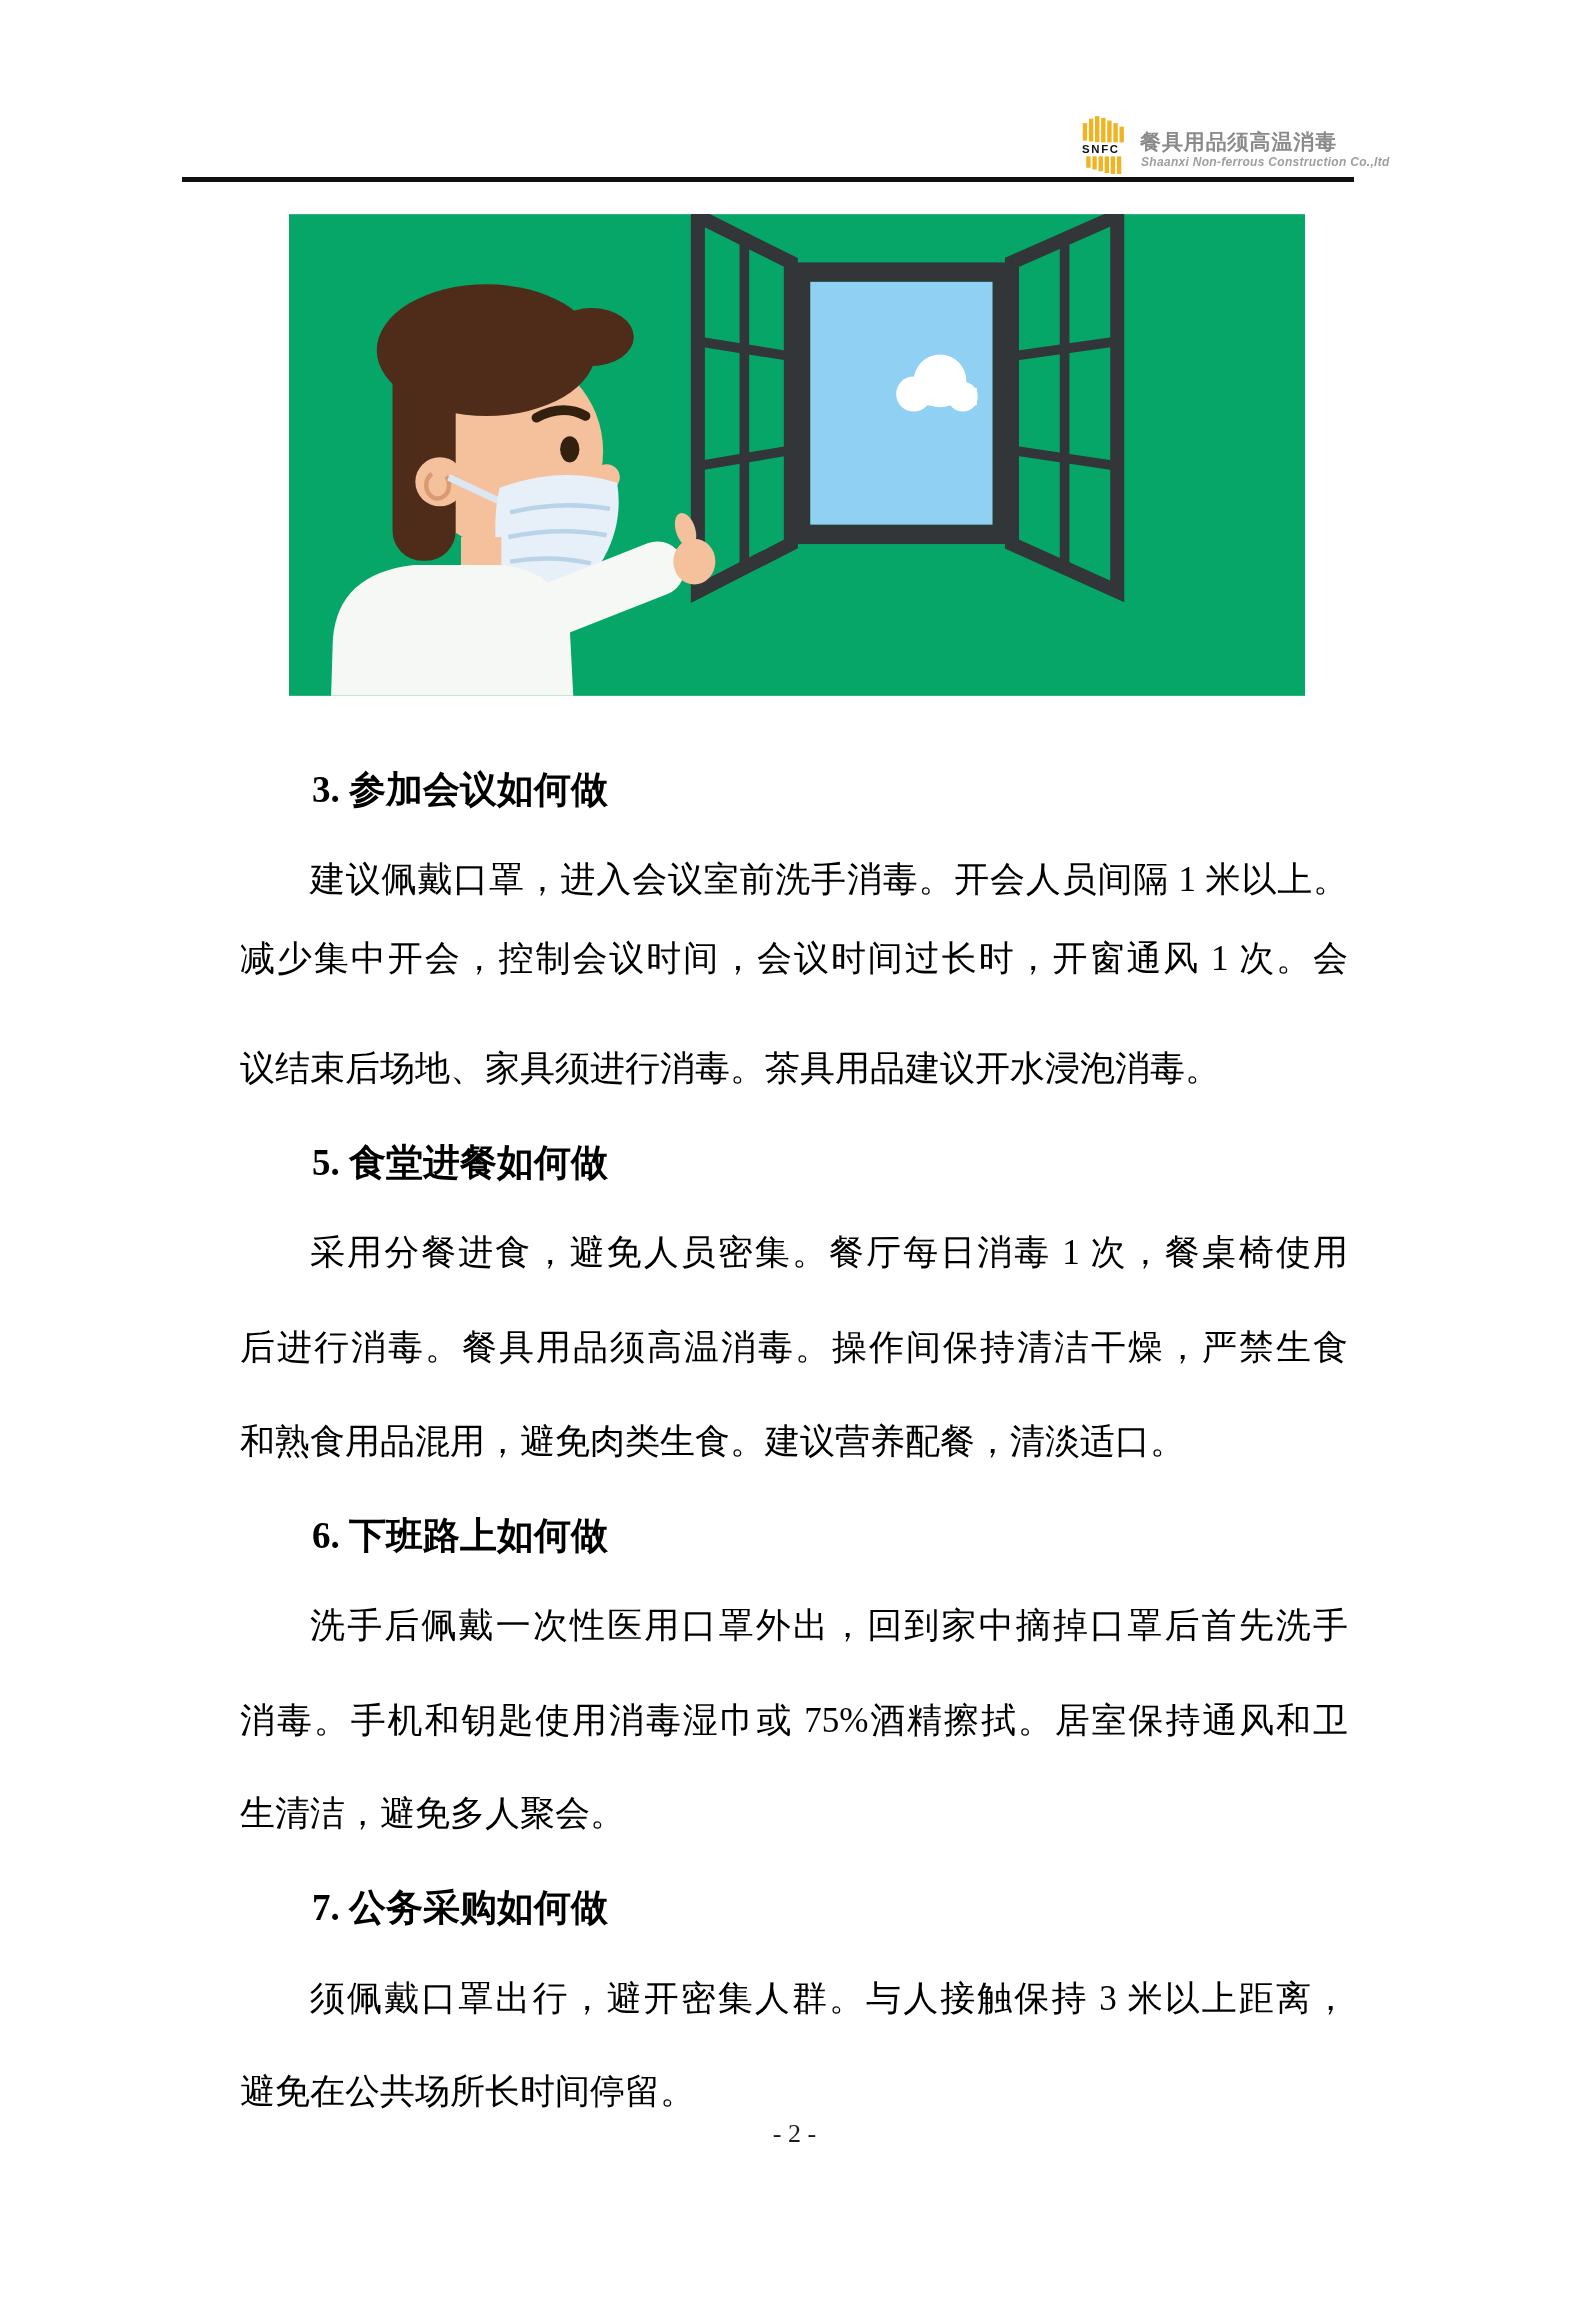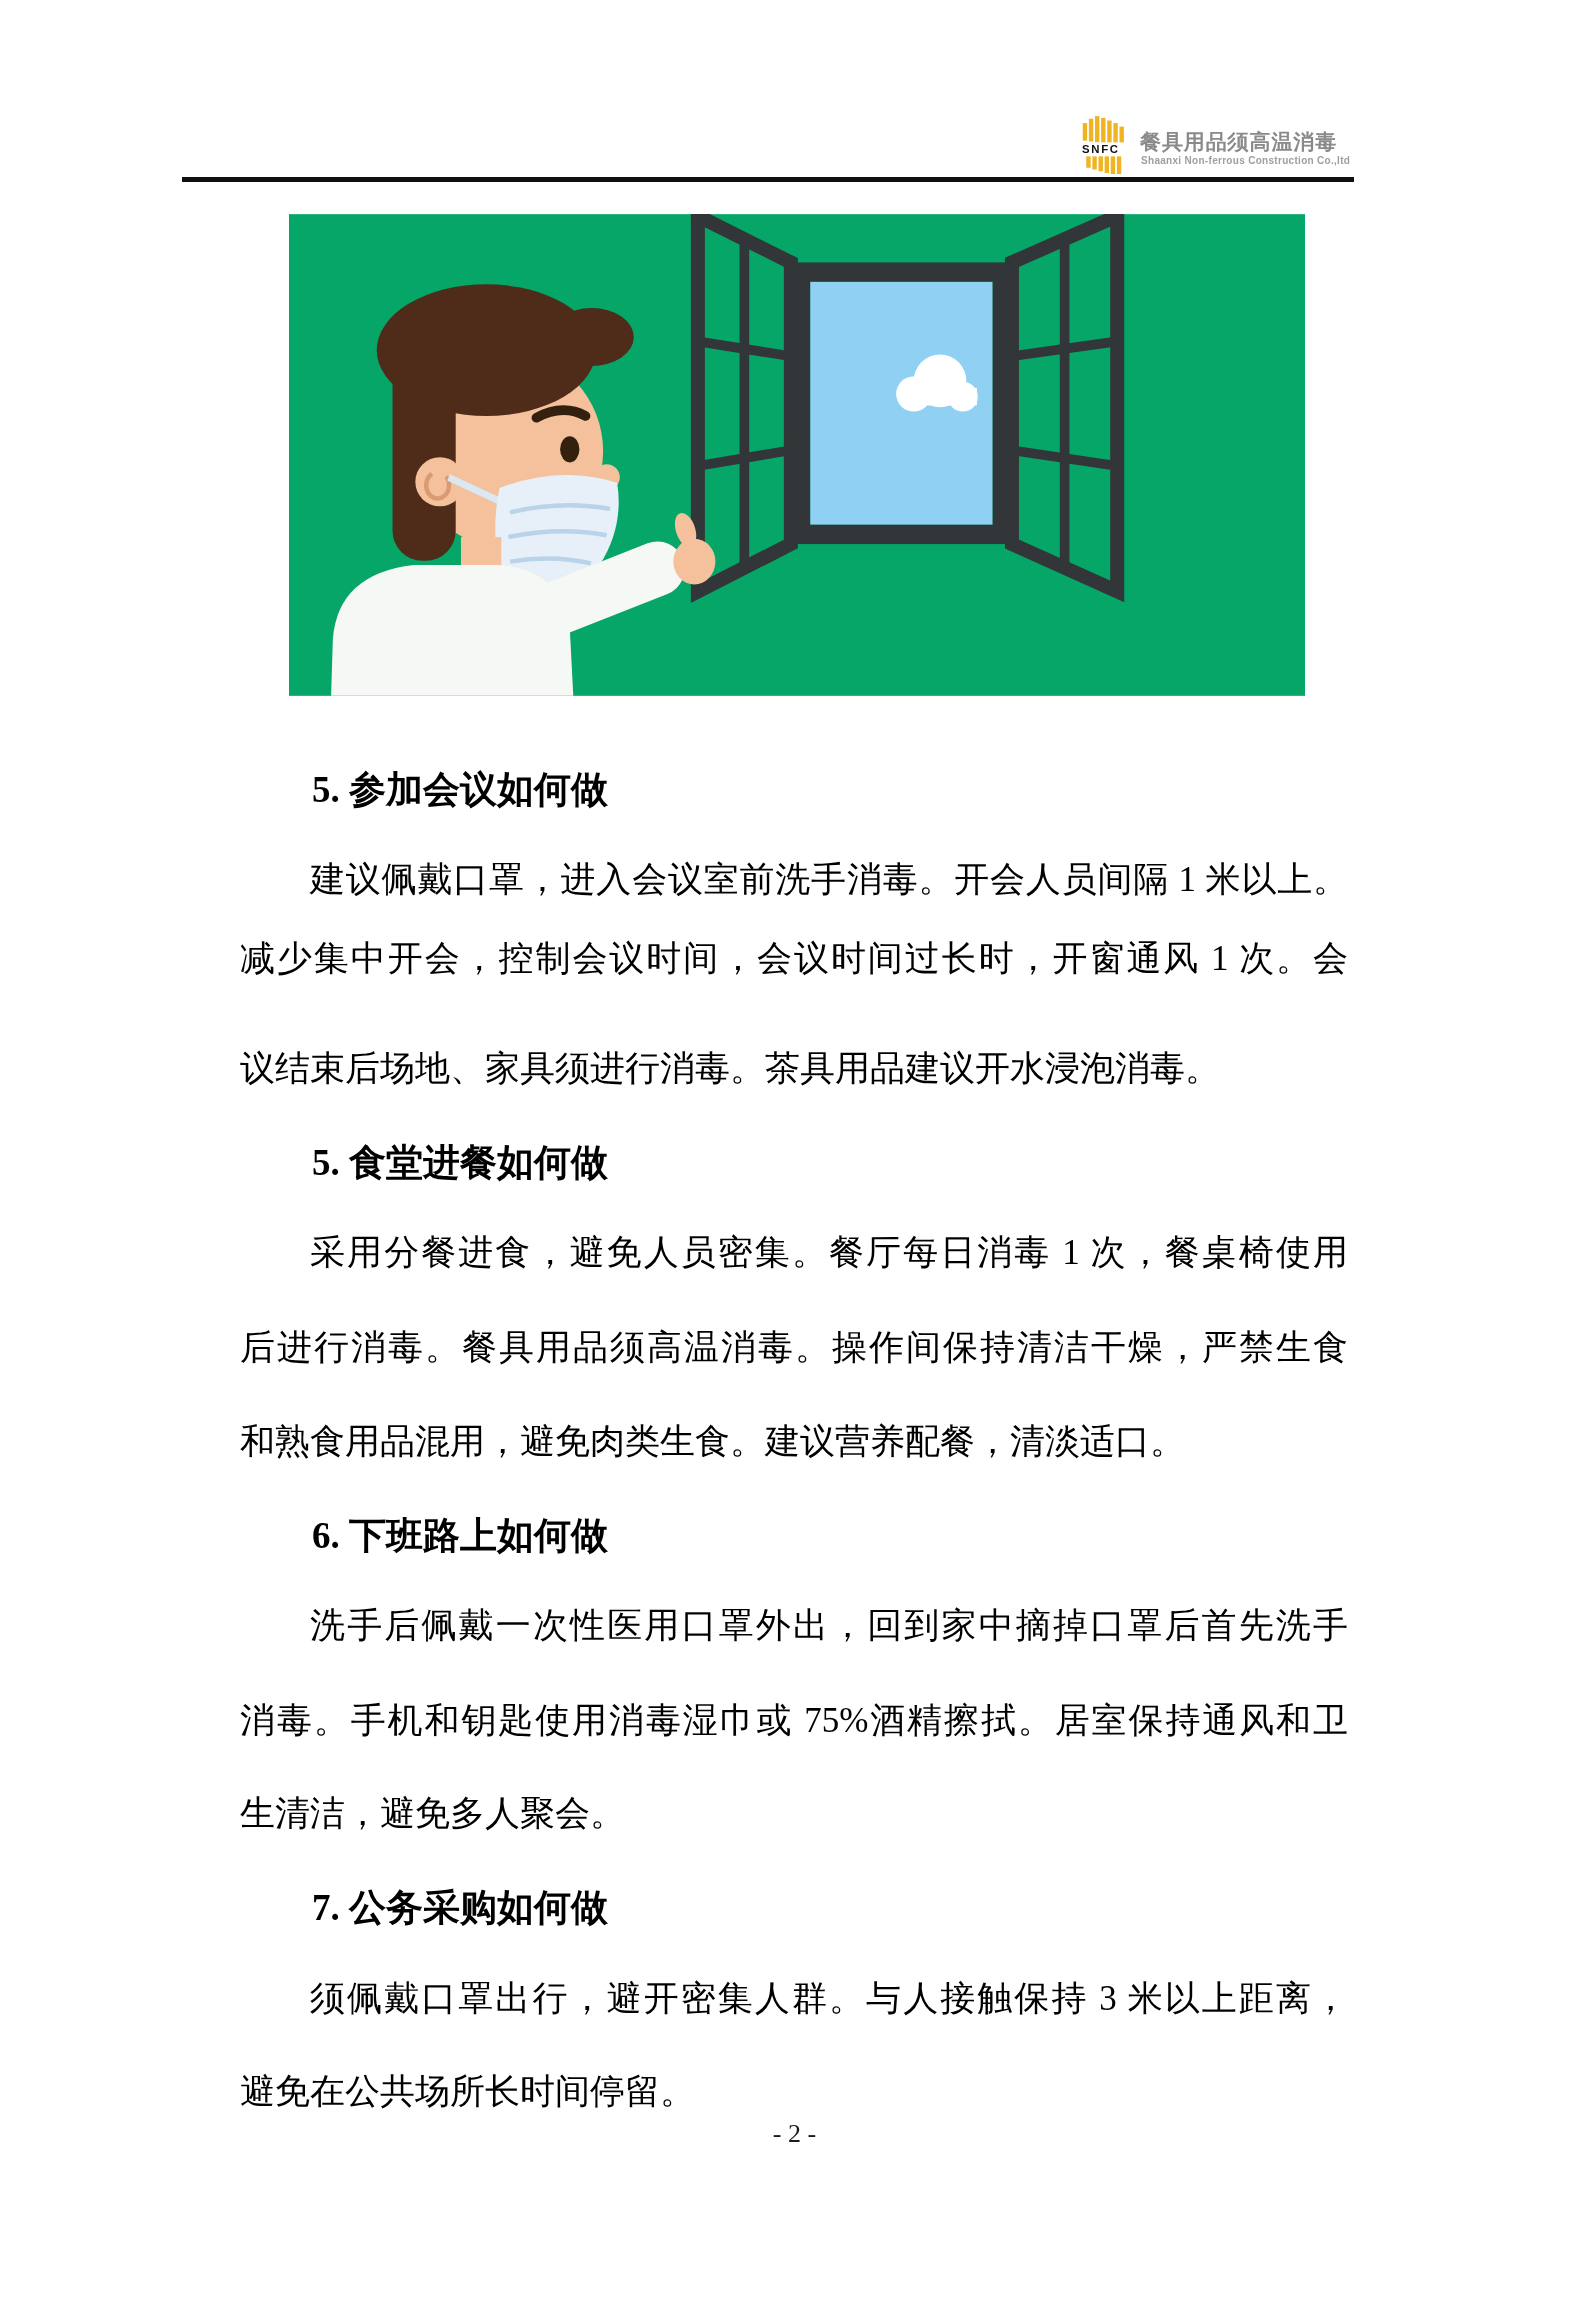--- a/index.html
+++ b/index.html
@@ -12,22 +12,23 @@
   .logo-icon { position:absolute; left:1081px; top:116px; }
   .logo-zh {
     position:absolute; left:1140px; top:128px;
     font-family:"Liberation Sans","DejaVu Sans",sans-serif;
     font-size:21px; font-weight:bold; letter-spacing:0.9px; color:#8a8a8a;
     white-space:nowrap;
   }
   .logo-en {
     position:absolute; left:1141px; top:155px;
     font-family:"Liberation Sans","DejaVu Sans",sans-serif;
-    font-size:10px; font-weight:bold; letter-spacing:0.3px; color:#9e9e9e;
+    font-size:12px; font-weight:bold; letter-spacing:0.3px; color:#9e9e9e;
     white-space:nowrap;
+    font-style:italic;
   }
   .header-rule { position:absolute; left:182px; top:177px; width:1172px; height:5.3px; background:#101010; }
   
   .figure { position:absolute; left:289px; top:214px; width:1016px; height:482px; }
   
   .heading {
     position:absolute; left:240px; width:1108px; padding-left:72px; box-sizing:border-box;
     font-size:37px; font-weight:bold; white-space:nowrap;
   }
   .doc-line {
@@ -114,21 +115,21 @@
       <path d="M 250,368 Q 308,356 362,366" stroke="#b9d3e8" stroke-width="5" fill="none"></path>
       <path d="M 252,396 Q 300,388 344,398" stroke="#b9d3e8" stroke-width="5" fill="none"></path>
       <rect x="196" y="368" width="46" height="48" fill="#f5c09c"></rect>
       <path d="M 48,549 L 50,484 Q 56,410 142,400 L 238,400 Q 310,404 320,472 L 324,549 Z" fill="#f6f8f5"></path>
       <line x1="258" y1="468" x2="420" y2="404" stroke-width="62" stroke-linecap="round" stroke="#f6f8f5"></line>
       <ellipse cx="462" cy="396" rx="24" ry="26" fill="#f5c09c"></ellipse>
       <ellipse cx="452" cy="360" rx="11" ry="20" transform="rotate(-18 452 360)" fill="#f5c09c"></ellipse>
     </g>
   </svg>
 
-  <div class="heading" style="top:765px">5. 参加会议如何做</div>
+  <div class="heading" style="top:765px">3. 参加会议如何做</div>
   <div class="doc-line indent full" style="top:857px">建议佩戴口罩，进入会议室前洗手消毒。开会人员间隔 1 米以上。</div>
   <div class="doc-line full" style="top:936px">减少集中开会，控制会议时间，会议时间过长时，开窗通风 1 次。会</div>
   <div class="doc-line" style="top:1046px">议结束后场地、家具须进行消毒。茶具用品建议开水浸泡消毒。</div>
 
   <div class="heading" style="top:1138px">5. 食堂进餐如何做</div>
   <div class="doc-line indent full" style="top:1230px">采用分餐进食，避免人员密集。餐厅每日消毒 1 次，餐桌椅使用</div>
   <div class="doc-line" style="top:1419px">和熟食用品混用，避免肉类生食。建议营养配餐，清淡适口。</div>
   <div class="doc-line full" style="top:1325px">后进行消毒。餐具用品须高温消毒。操作间保持清洁干燥，严禁生食</div>
 
   <div class="heading" style="top:1511px">6. 下班路上如何做</div>

